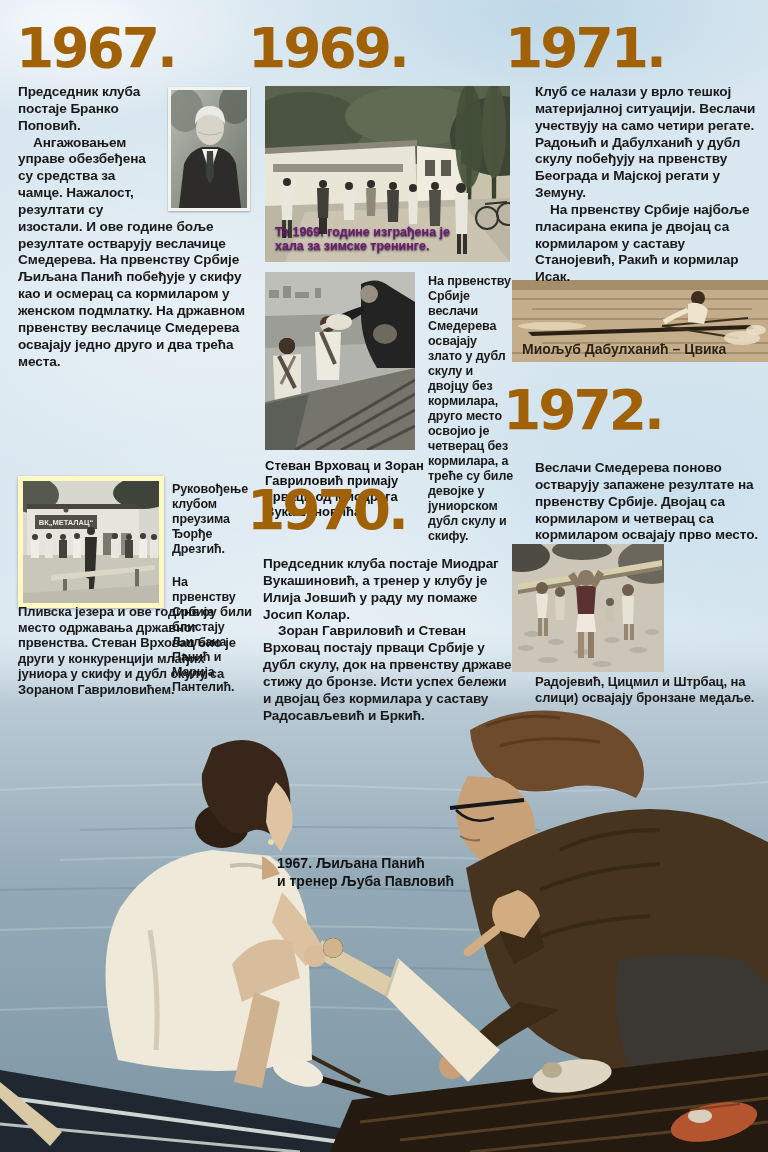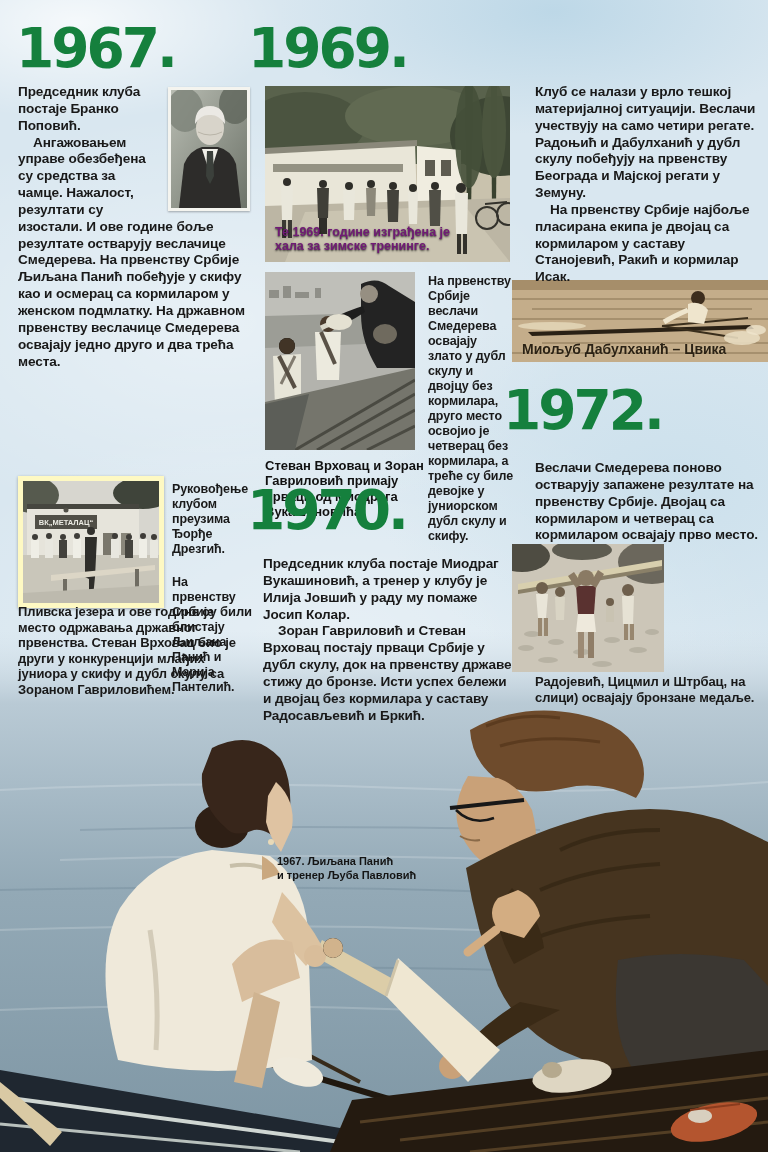--- a/index.html
+++ b/index.html
@@ -5,39 +5,39 @@
   html,body{margin:0;padding:0;background:#777;}
   .page{position:relative;width:768px;height:1152px;overflow:hidden;background:#d9e7f0;
         font-family:"Liberation Sans",sans-serif;}
   .page::before{content:"";position:absolute;inset:0;z-index:0;pointer-events:none;background:
     radial-gradient(ellipse 320px 150px at 10% 2%, rgba(255,255,255,.75), transparent 65%),
     radial-gradient(ellipse 420px 190px at 72% 1%, rgba(182,212,229,.8), transparent 65%),
     radial-gradient(ellipse 520px 300px at 28% 28%, rgba(255,255,255,.4), transparent 70%),
     radial-gradient(ellipse 430px 280px at 88% 42%, rgba(193,219,233,.55), transparent 70%),
     radial-gradient(ellipse 600px 320px at 45% 55%, rgba(255,255,255,.35), transparent 72%);}
   .year{position:absolute;z-index:3;margin:0;font-family:"DejaVu Sans",sans-serif;font-weight:bold;
-        font-size:55px;line-height:.9;letter-spacing:-3px;color:#15803d;}
+        font-size:55px;line-height:.9;letter-spacing:-3px;color:#a16207;}
   .body-text{position:absolute;z-index:3;font-weight:bold;font-size:13.6px;line-height:1.24;
         color:#191919;letter-spacing:-0.1px;}
   .body-text p{margin:0;}
   .body-text p.ind{text-indent:15px;}
   .body-text p + p{margin-top:0px;}
   .small{font-size:12.5px;line-height:1.2;}
   .cap{position:absolute;z-index:3;font-weight:bold;font-size:12.5px;line-height:1.18;color:#101010;}
   .photo{position:absolute;z-index:2;overflow:hidden;}
   .photo svg{display:block;}
   .pframe{background:#fef9c3;box-shadow:0 1px 3px rgba(0,0,0,.3);}
   .portrait{float:right;width:76px;height:118px;margin:3px 0 5px 8px;padding:3px;background:#f4f4ef;
         box-shadow:0 1px 2px rgba(0,0,0,.3);}
   .overlay-cap{position:absolute;left:10px;bottom:8px;width:190px;color:#701a75;font-weight:bold;
         font-size:12.5px;line-height:1.18;text-shadow:0 1px 2px rgba(0,0,0,.8);}
   .sepia-cap{position:absolute;left:10px;bottom:5px;color:#2b2215;font-weight:bold;font-size:14px;
         text-shadow:0 0 2px rgba(230,210,170,.6);}
   .bottom-photo{position:absolute;left:0;top:630px;width:768px;height:522px;z-index:1;}
-  .water-cap{position:absolute;left:277px;top:855px;z-index:3;font-weight:bold;font-size:11px;
+  .water-cap{position:absolute;left:277px;top:855px;z-index:3;font-weight:bold;font-size:14px;
         line-height:1.25;color:#141414;}
   .water-cap span{display:block;}
 </style>
 </head>
 <body>
 
 <div class="page">
 
   <h2 class="year" style="left:16px;top:24px">1967.</h2>
   <div class="body-text" style="left:18px;top:84px;width:232px">
@@ -201,20 +201,21 @@
   <div class="body-text small" style="left:428px;top:274px;width:85px">
     <p>На првенству Србије веслачи Смедерева освајају злато у дубл скулу и двојцу без кормилара, друго место освојио је четверац без кормилара, а треће су биле девојке у јуниорском дубл скулу и скифу.</p>
   </div>
 
   <h2 class="year" style="left:247px;top:486px">1970.</h2>
   <div class="body-text" style="left:263px;top:556px;width:250px">
     <p>Председник клуба постаје Миодраг Вукашиновић, а тренер у клубу је Илија Јовшић у раду му помаже Јосип Колар.</p>
     <p class="ind">Зоран Гавриловић и Стеван Врховац постају прваци Србије у дубл скулу, док на првенству државе стижу до бронзе. Исти успех бележи и двојац без кормилара у саставу Радосављевић и Бркић.</p>
   </div>
 
+  <h2 class="year" style="left:505px;top:24px">1971.</h2>
   <div class="body-text" style="left:535px;top:84px;width:233px">
     <p>Клуб се налази у врло тешкој материјалној ситуацији. Веслачи учествују на само четири регате. Радоњић и Дабулханић у дубл скулу побеђују на првенству Београда и Мајској регати у Земуну.</p>
     <p class="ind">На првенству Србије најбоље пласирана екипа је двојац са кормиларом у саставу Станојевић, Ракић и кормилар Исак.</p>
   </div>
   <div class="photo" style="left:512px;top:280px">
     <svg width="256" height="82" viewBox="0 0 256 82">
       <rect width="256" height="82" fill="#c4ad8a"></rect>
       <rect width="256" height="10" fill="#a68e6a"></rect>
       <g fill="#8f7a58" opacity=".55">
         <rect x="0" y="18" width="256" height="2"></rect>

